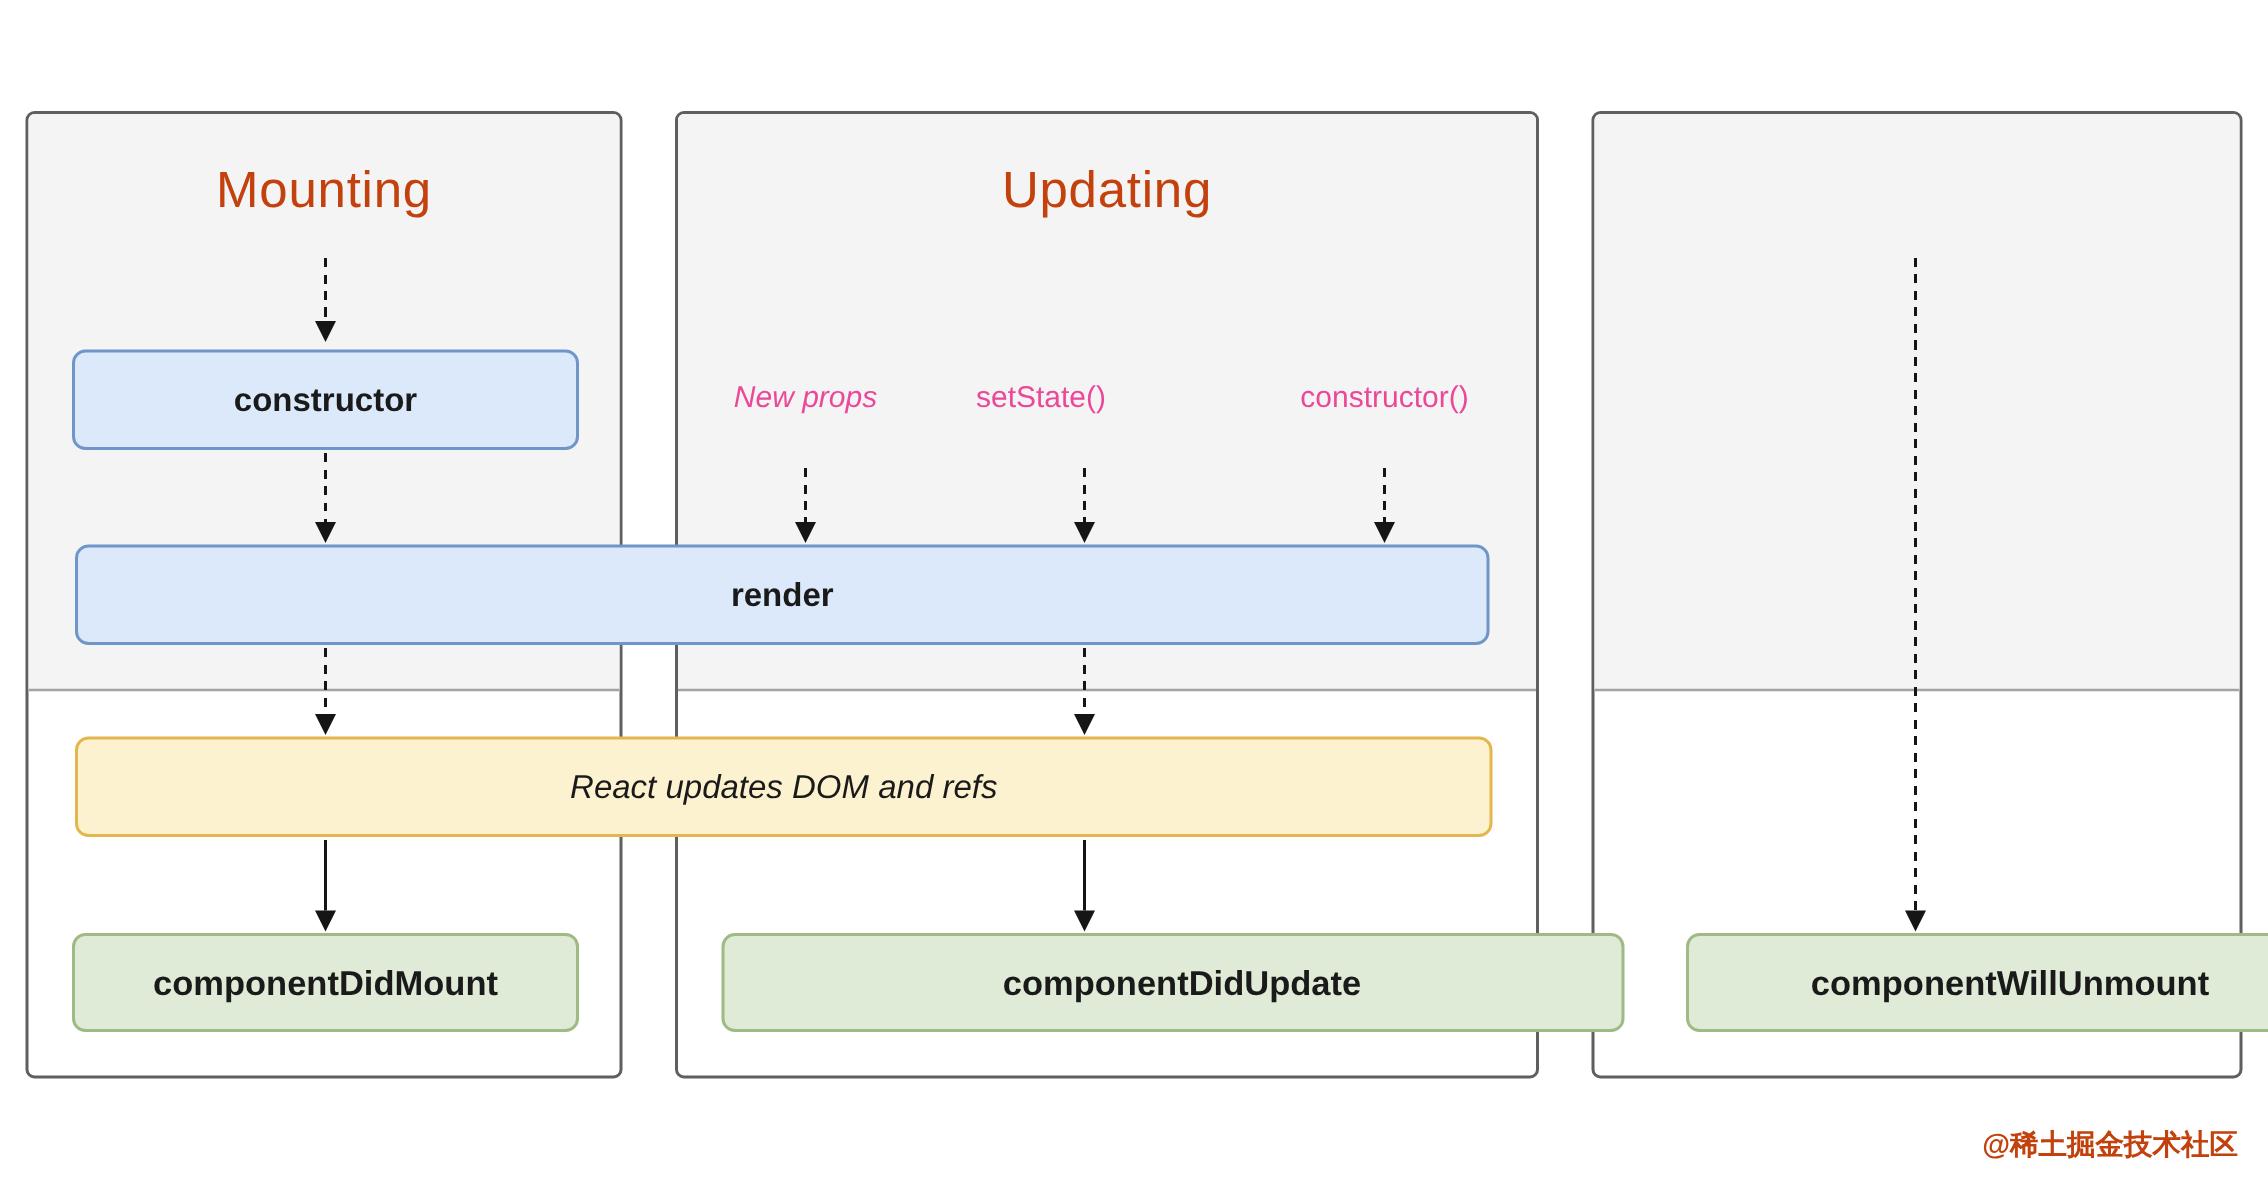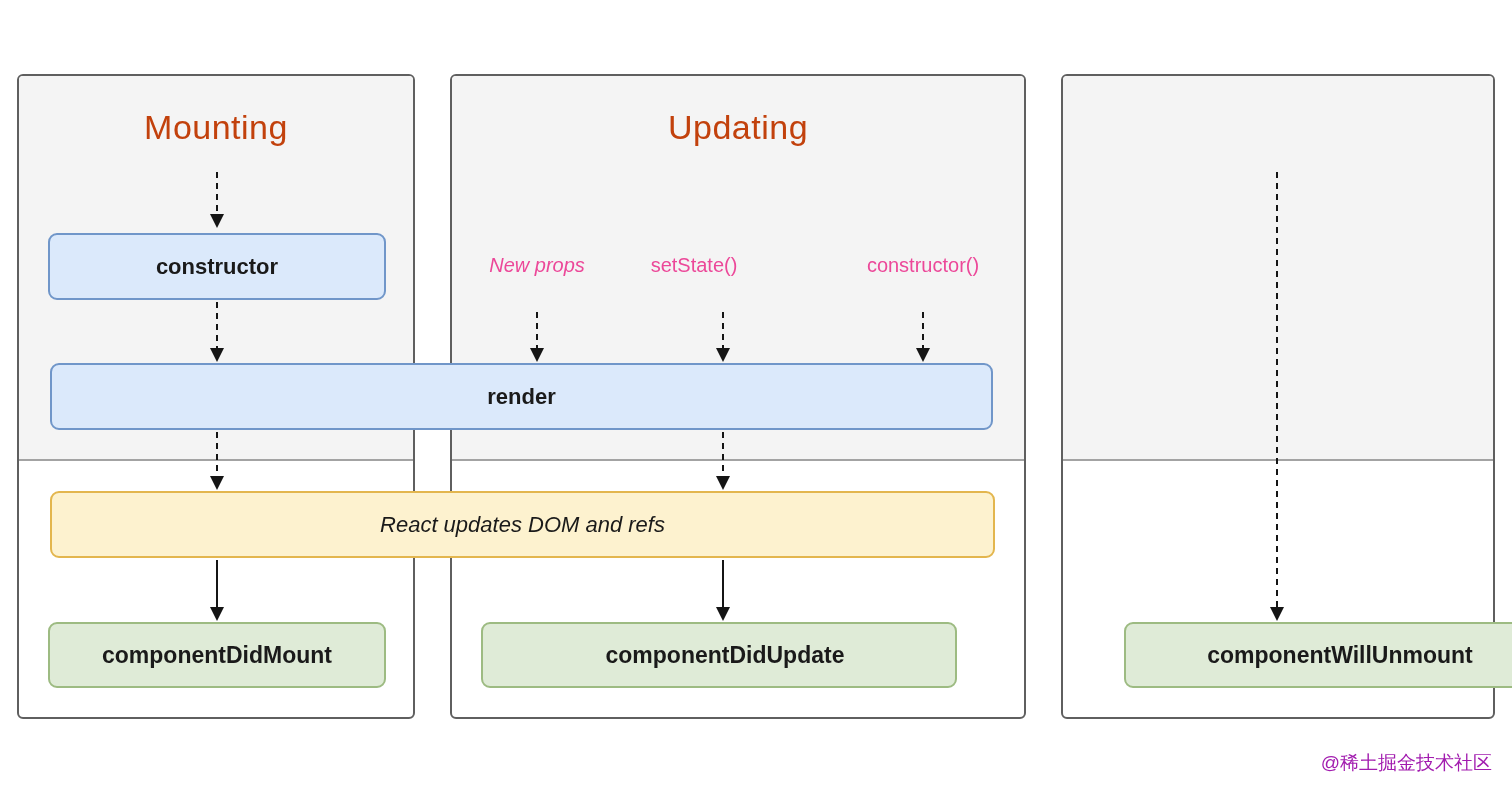--- a/index.html
+++ b/index.html
@@ -20,21 +20,21 @@
   
   .box{position:absolute;box-sizing:border-box;display:flex;align-items:center;
        justify-content:center;border-radius:9px;z-index:5;font-size:22px;text-align:center;}
   .box.blue{background:#dbe9fb;border:2px solid #7096c9;font-weight:bold;}
   .box.yellow{background:#fdf2cf;border:2px solid #e3b64e;font-style:italic;font-size:22px;}
   .box.green{background:#dfebd7;border:2px solid #9dbb82;font-weight:bold;font-size:23px;}
   .box-constructor{left:48px;top:233px;width:338px;height:67px;}
   .box-render{left:50px;top:363px;width:943px;height:67px;}
   .box-react-updates{left:50px;top:491px;width:945px;height:67px;}
   .box-did-mount{left:48px;top:622px;width:338px;height:66px;}
-  .box-did-update{left:481px;top:622px;width:476px;height:66px;padding-left:12px;}
+  .box-did-update{left:481px;top:622px;width:602px;height:66px;padding-left:12px;}
   .box-will-unmount{left:1124px;top:622px;width:432px;height:66px;}
 
   
   .trigger{position:absolute;top:254px;transform:translateX(-50%);font-size:20px;
            color:#ec4899;z-index:4;white-space:nowrap;}
   .trigger.italic{font-style:italic;}
   .trigger-newprops{left:537px;}
   .trigger-setstate{left:694px;}
   .trigger-forceupdate{left:923px;}
 
@@ -51,21 +51,21 @@
   .a3{left:217px;top:432px;height:58px;}
   .a4{left:217px;top:560px;height:61px;}
   .a5{left:537px;top:312px;height:50px;}
   .a6{left:723px;top:312px;height:50px;}
   .a7{left:923px;top:312px;height:50px;}
   .a8{left:723px;top:432px;height:58px;}
   .a9{left:723px;top:560px;height:61px;}
   .a10{left:1277px;top:172px;height:449px;}
 
   
-  .watermark{position:absolute;right:20px;top:750px;font-size:19px;color:#a21caf;z-index:2;}
+  .watermark{position:absolute;right:20px;top:750px;font-size:19px;color:#c2410c;z-index:2;font-weight:bold;}
 </style>
 </head>
 <body>
 
 <div class="stage">
 
   <div class="panel panel-mounting">
     <div class="panel-top"></div>
     <div class="panel-title">Mounting</div>
   </div>

